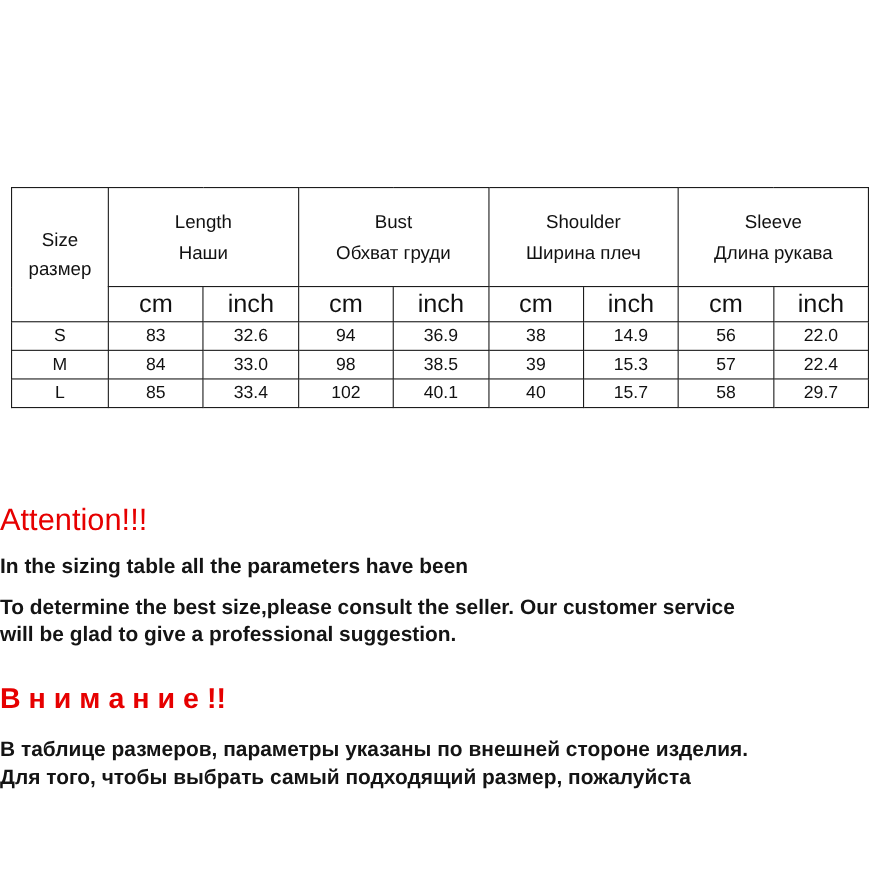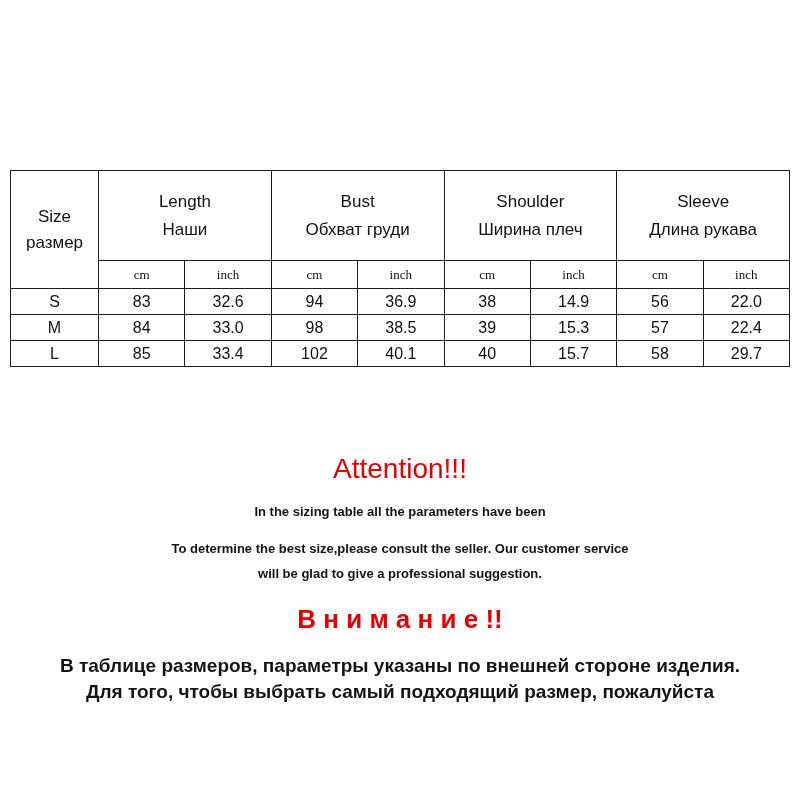--- a/index.html
+++ b/index.html
@@ -25,43 +25,43 @@
     border: 1px solid #1c1c1c;
     text-align: center;
     vertical-align: middle;
     font-size: 17px;
     color: #111;
     padding: 2px 0;
   }
   td.size-head { font-size: 17px; line-height: 26px; }
   td.group-head { height: 90px; font-size: 17px; }
   td.group-head div { line-height: 28px; }
-  tr.unit-row td { height: 28px; font-size: 13px; font-family: Liberation Serif, serif; }
+  tr.unit-row td { height: 28px; font-size: 23px; }
   tr.data-row td { height: 26px; font-size: 16px; }
 
   
-  .notices { margin-top: 86px; text-align: center; }
+  .notices { margin-top: 86px; text-align: left; }
   .attention-title {
     font-size: 28px;
     font-weight: 400;
     color: var(--attention_red, #e60000);
     margin-bottom: 14px;
   }
   .en-par { margin-bottom: 12px; }
   .en-par div {
-    font-size: 13px;
+    font-size: 19px;
     font-weight: bold;
     line-height: 25px;
     color: #141414;
   }
   .ru-title {
     font-size: 26px;
     font-weight: bold;
     color: var(--attention_red, #e60000);
-    margin-top: 18px;
+    margin-top: 30px;
     margin-bottom: 18px;
   }
   .ru-par div {
     font-size: 19px;
     font-weight: bold;
     line-height: 26px;
     color: #141414;
   }
 </style>
 </head>

